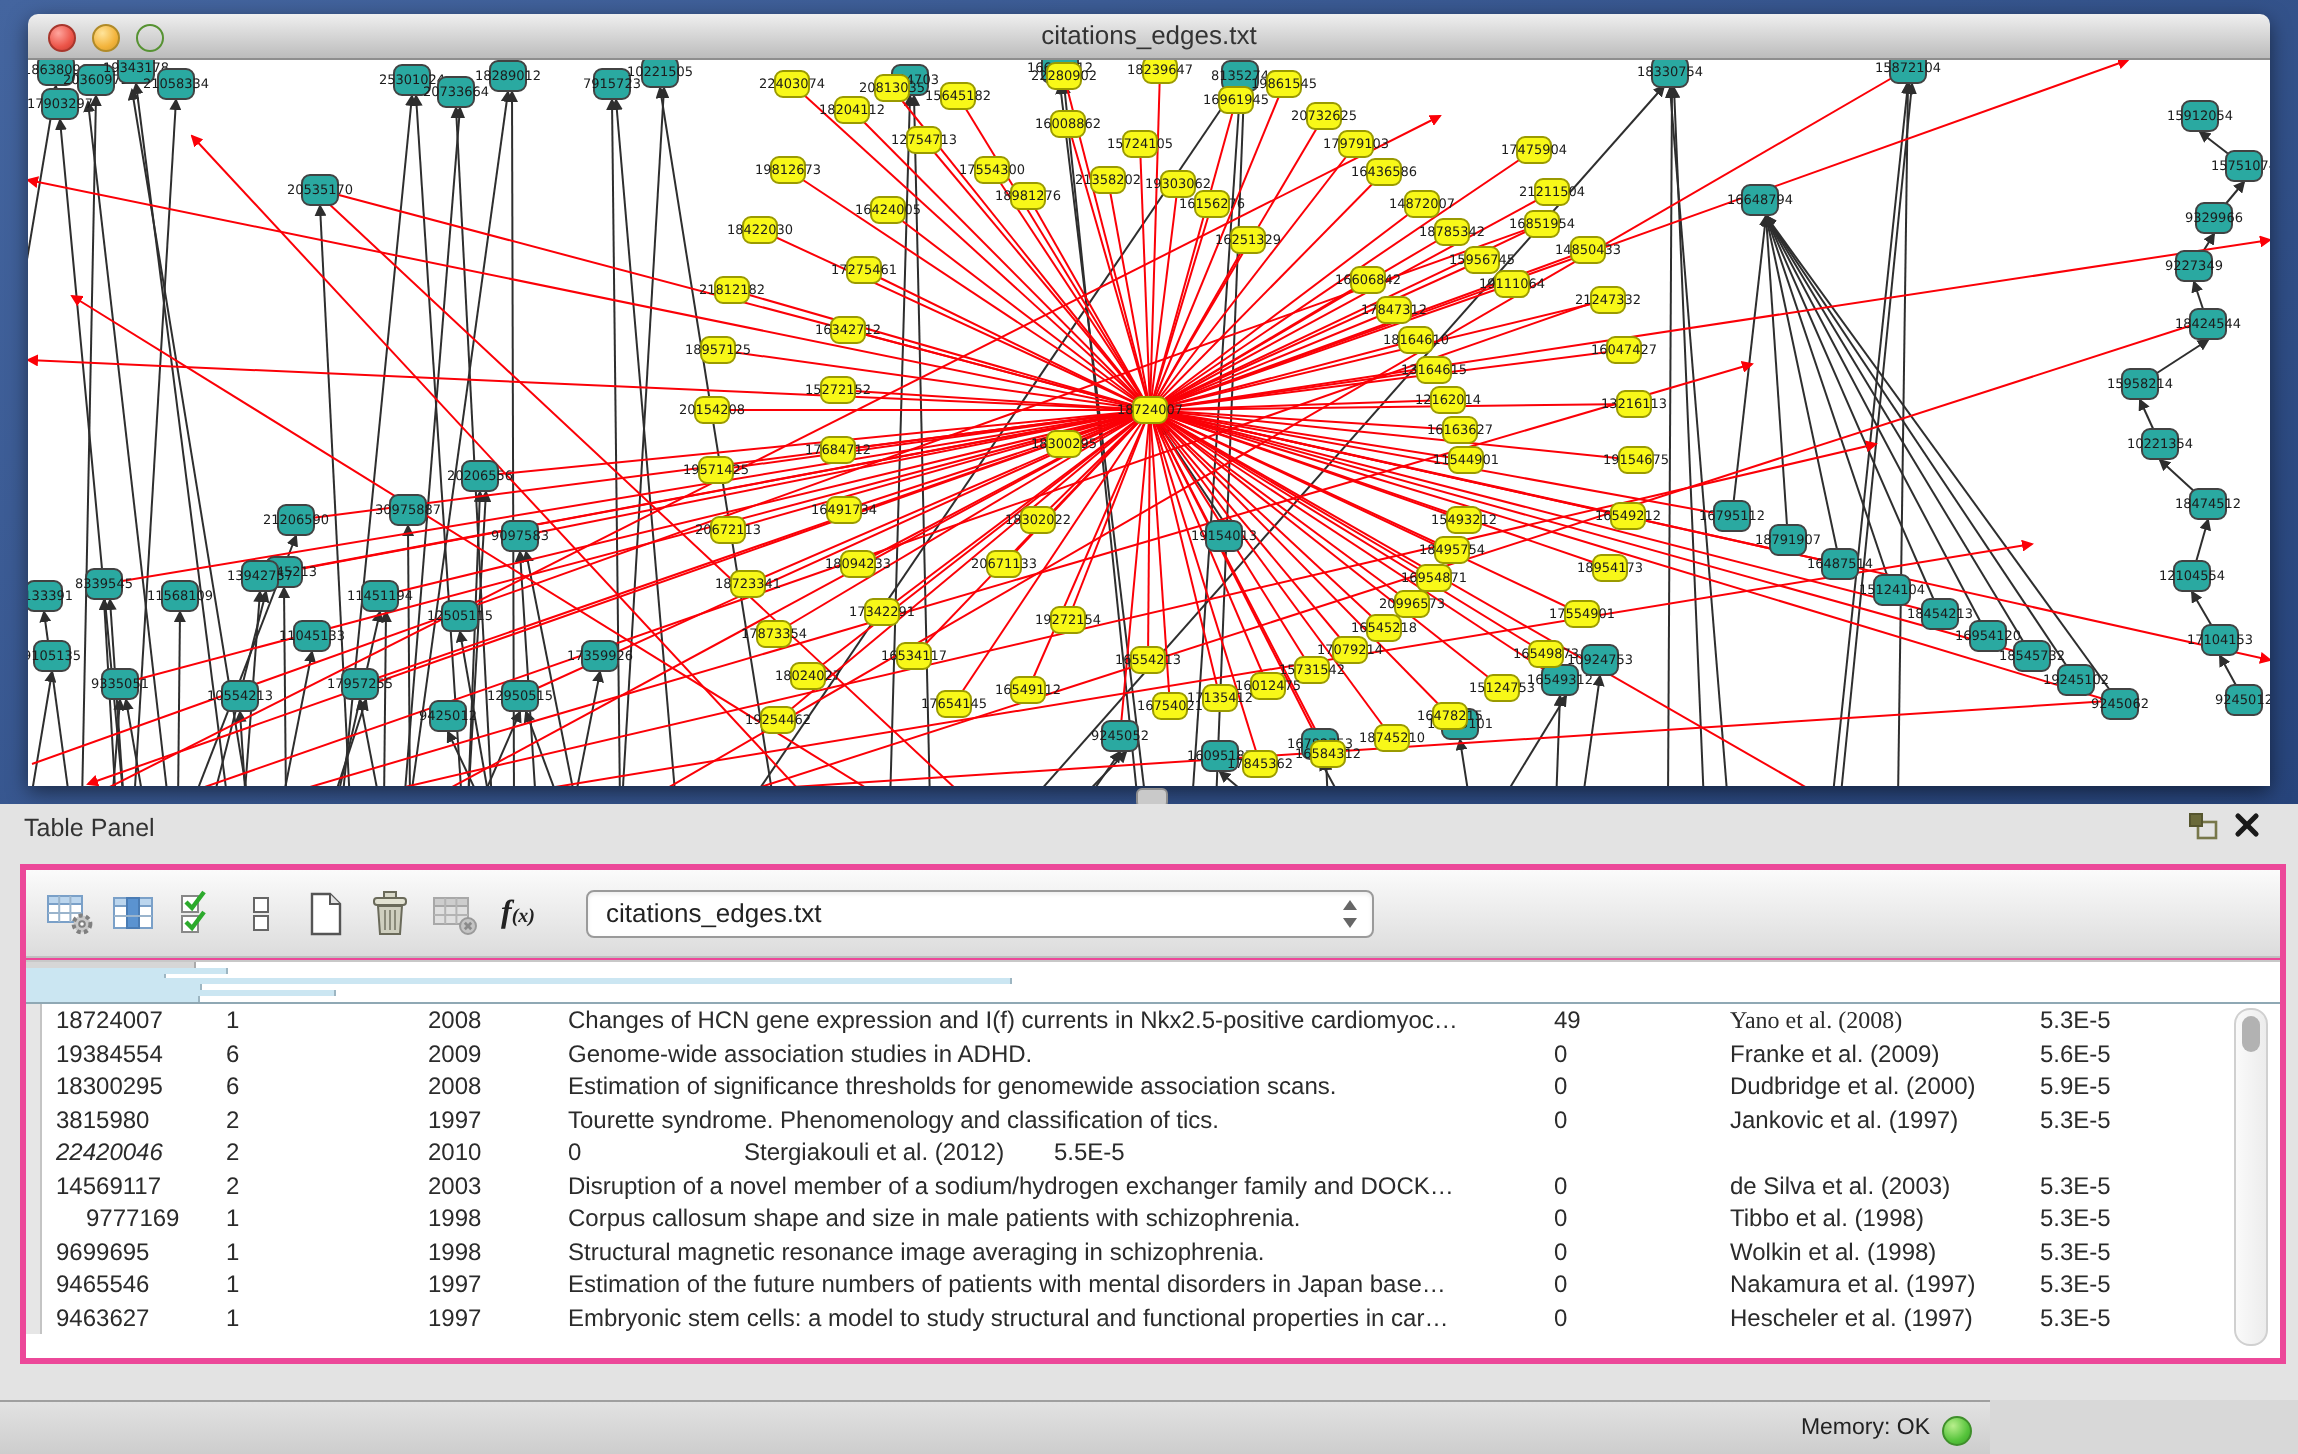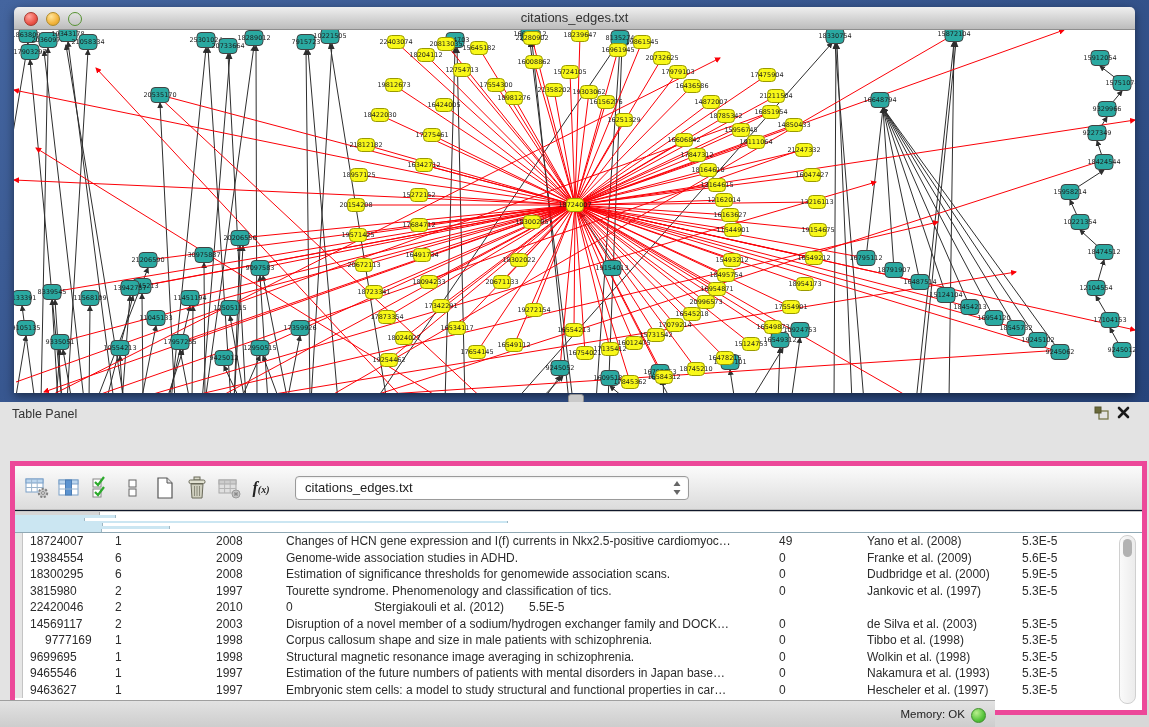--- a/index.html
+++ b/index.html
@@ -27,21 +27,21 @@
   .splitter{position:absolute;top:394px;left:568px;width:14px;height:8px;background:#c9c9c9;
             border:1px solid #8f8f8f;border-radius:3px;}
   
   .tablepanel{position:absolute;top:402px;left:0;width:1149px;height:298px;background:#e3e3e3;}
   .panel-title-row{height:24px;position:relative;}
   .panel-title{position:absolute;left:12px;top:0;line-height:24px;font-size:12.5px;color:#333;}
   .panel-btn{position:absolute;top:4px;width:18px;height:16px;cursor:default;}
   .panel-btn.float{right:38px;}
   .panel-btn.close{right:14px;}
   .content-box{position:absolute;left:10px;top:30px;width:1127px;height:244px;
-               border:5px solid #ec4899;background:#0f172a;margin-top:29px;}
+               border:3px solid #ec4899;background:#ec4899;}
   .toolbar{height:44px;background:linear-gradient(#fbfbfb,#dcdcdc);border-bottom:1px solid #c0c0c0;
            display:flex;align-items:center;padding-left:8px;box-sizing:border-box;}
   .tbtn{width:28px;height:30px;margin-right:4px;display:flex;align-items:center;justify-content:center;}
   .fxtxt{font-family:"Liberation Serif",serif;font-style:italic;font-weight:bold;font-size:16px;color:#222;}
   .fxtxt .sm{font-size:10px;}
   .dropdown{margin-left:16px;width:392px;height:22px;background:#fff;border:1px solid #9a9a9a;
             border-radius:4px;position:relative;box-shadow:inset 0 1px 2px rgba(0,0,0,.08);}
   .dropdown .dval{position:absolute;left:9px;top:0;line-height:22px;font-size:13px;color:#222;}
   .dropdown .darrows{position:absolute;right:7px;top:4px;}
   
@@ -1012,21 +1012,21 @@
             <div class="hcell" style="width: 87px;"><span>pagerank</span></div>
           </div>
         <div id="table-body">
             <div class="trow">
               <div class="gutter-cell"></div>
               <div class="tcell" style="width: 85px;">18724007</div>
               <div class="tcell" style="width: 101px;">1</div>
               <div class="tcell" style="width: 70px;">2008</div>
               <div class="tcell" style="width: 493px;">Changes of HCN gene expression and I(f) currents in Nkx2.5-positive cardiomyoc…</div>
               <div class="tcell" style="width: 88px;">49</div>
-              <div class="tcell" style="width: 155px;">Yano et al. (2008)</div>
+              <div class="tcell" style="width: 155px; font-family: Liberation Serif, serif;">Yano et al. (2008)</div>
               <div class="tcell" style="width: 87px;">5.3E-5</div>
             </div>
             <div class="trow">
               <div class="gutter-cell"></div>
               <div class="tcell" style="width: 85px;">19384554</div>
               <div class="tcell" style="width: 101px;">6</div>
               <div class="tcell" style="width: 70px;">2009</div>
               <div class="tcell" style="width: 493px;">Genome-wide association studies in ADHD.</div>
               <div class="tcell" style="width: 88px;">0</div>
               <div class="tcell" style="width: 155px;">Franke et al. (2009)</div>
@@ -1047,21 +1047,21 @@
               <div class="tcell" style="width: 85px;">3815980</div>
               <div class="tcell" style="width: 101px;">2</div>
               <div class="tcell" style="width: 70px;">1997</div>
               <div class="tcell" style="width: 493px;">Tourette syndrome. Phenomenology and classification of tics.</div>
               <div class="tcell" style="width: 88px;">0</div>
               <div class="tcell" style="width: 155px;">Jankovic et al. (1997)</div>
               <div class="tcell" style="width: 87px;">5.3E-5</div>
             </div>
             <div class="trow">
               <div class="gutter-cell"></div>
-              <div class="tcell" style="width: 85px;">22420046</div>
+              <div class="tcell" style="width: 85px; font-style: italic;">22420046</div>
               <div class="tcell" style="width: 101px;">2</div>
               <div class="tcell" style="width: 70px;">2010</div>
               <div class="tcell" style="width: 88px;">0</div>
               <div class="tcell" style="width: 155px;">Stergiakouli et al. (2012)</div>
               <div class="tcell" style="width: 87px;">5.5E-5</div>
             </div>
             <div class="trow">
               <div class="gutter-cell"></div>
               <div class="tcell" style="width: 85px;">14569117</div>
               <div class="tcell" style="width: 101px;">2</div>
@@ -1091,21 +1091,21 @@
               <div class="tcell" style="width: 155px;">Wolkin et al. (1998)</div>
               <div class="tcell" style="width: 87px;">5.3E-5</div>
             </div>
             <div class="trow">
               <div class="gutter-cell"></div>
               <div class="tcell" style="width: 85px;">9465546</div>
               <div class="tcell" style="width: 101px;">1</div>
               <div class="tcell" style="width: 70px;">1997</div>
               <div class="tcell" style="width: 493px;">Estimation of the future numbers of patients with mental disorders in Japan base…</div>
               <div class="tcell" style="width: 88px;">0</div>
-              <div class="tcell" style="width: 155px;">Nakamura et al. (1993)</div>
+              <div class="tcell" style="width: 155px;">Nakamura et al. (1997)</div>
               <div class="tcell" style="width: 87px;">5.3E-5</div>
             </div>
             <div class="trow">
               <div class="gutter-cell"></div>
               <div class="tcell" style="width: 85px;">9463627</div>
               <div class="tcell" style="width: 101px;">1</div>
               <div class="tcell" style="width: 70px;">1997</div>
               <div class="tcell" style="width: 493px;">Embryonic stem cells: a model to study structural and functional properties in car…</div>
               <div class="tcell" style="width: 88px;">0</div>
               <div class="tcell" style="width: 155px;">Hescheler et al. (1997)</div>

